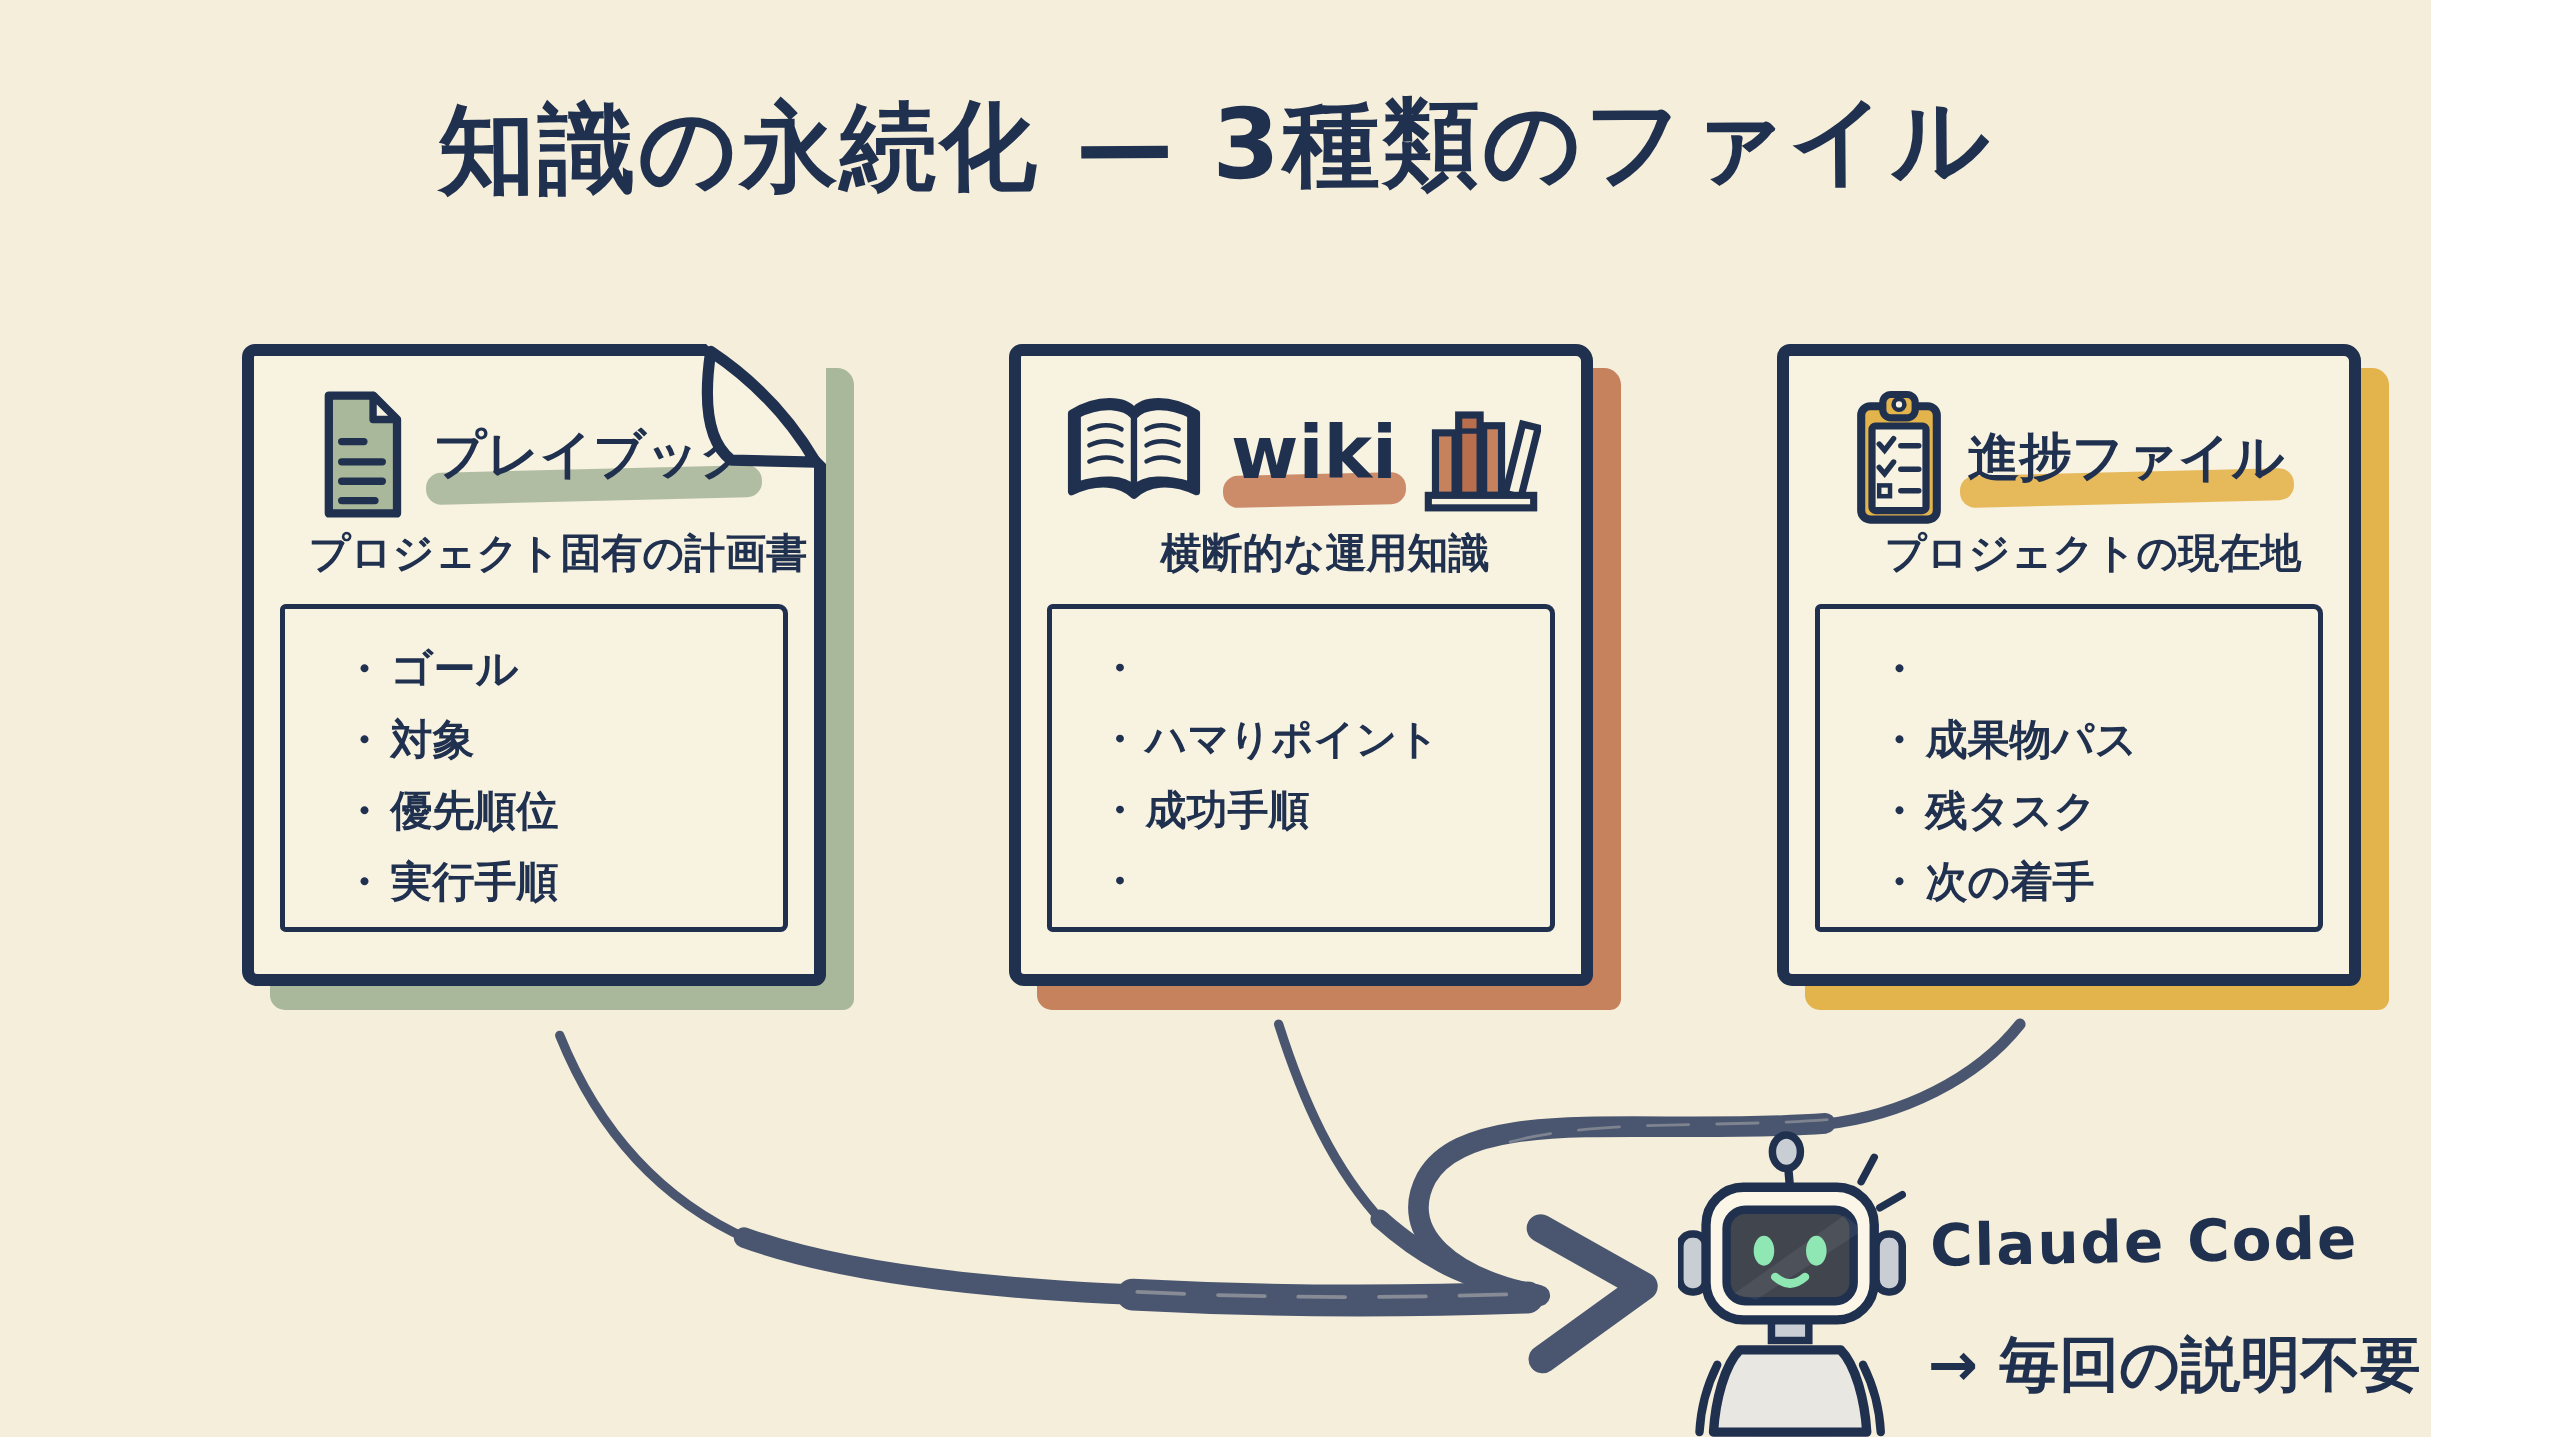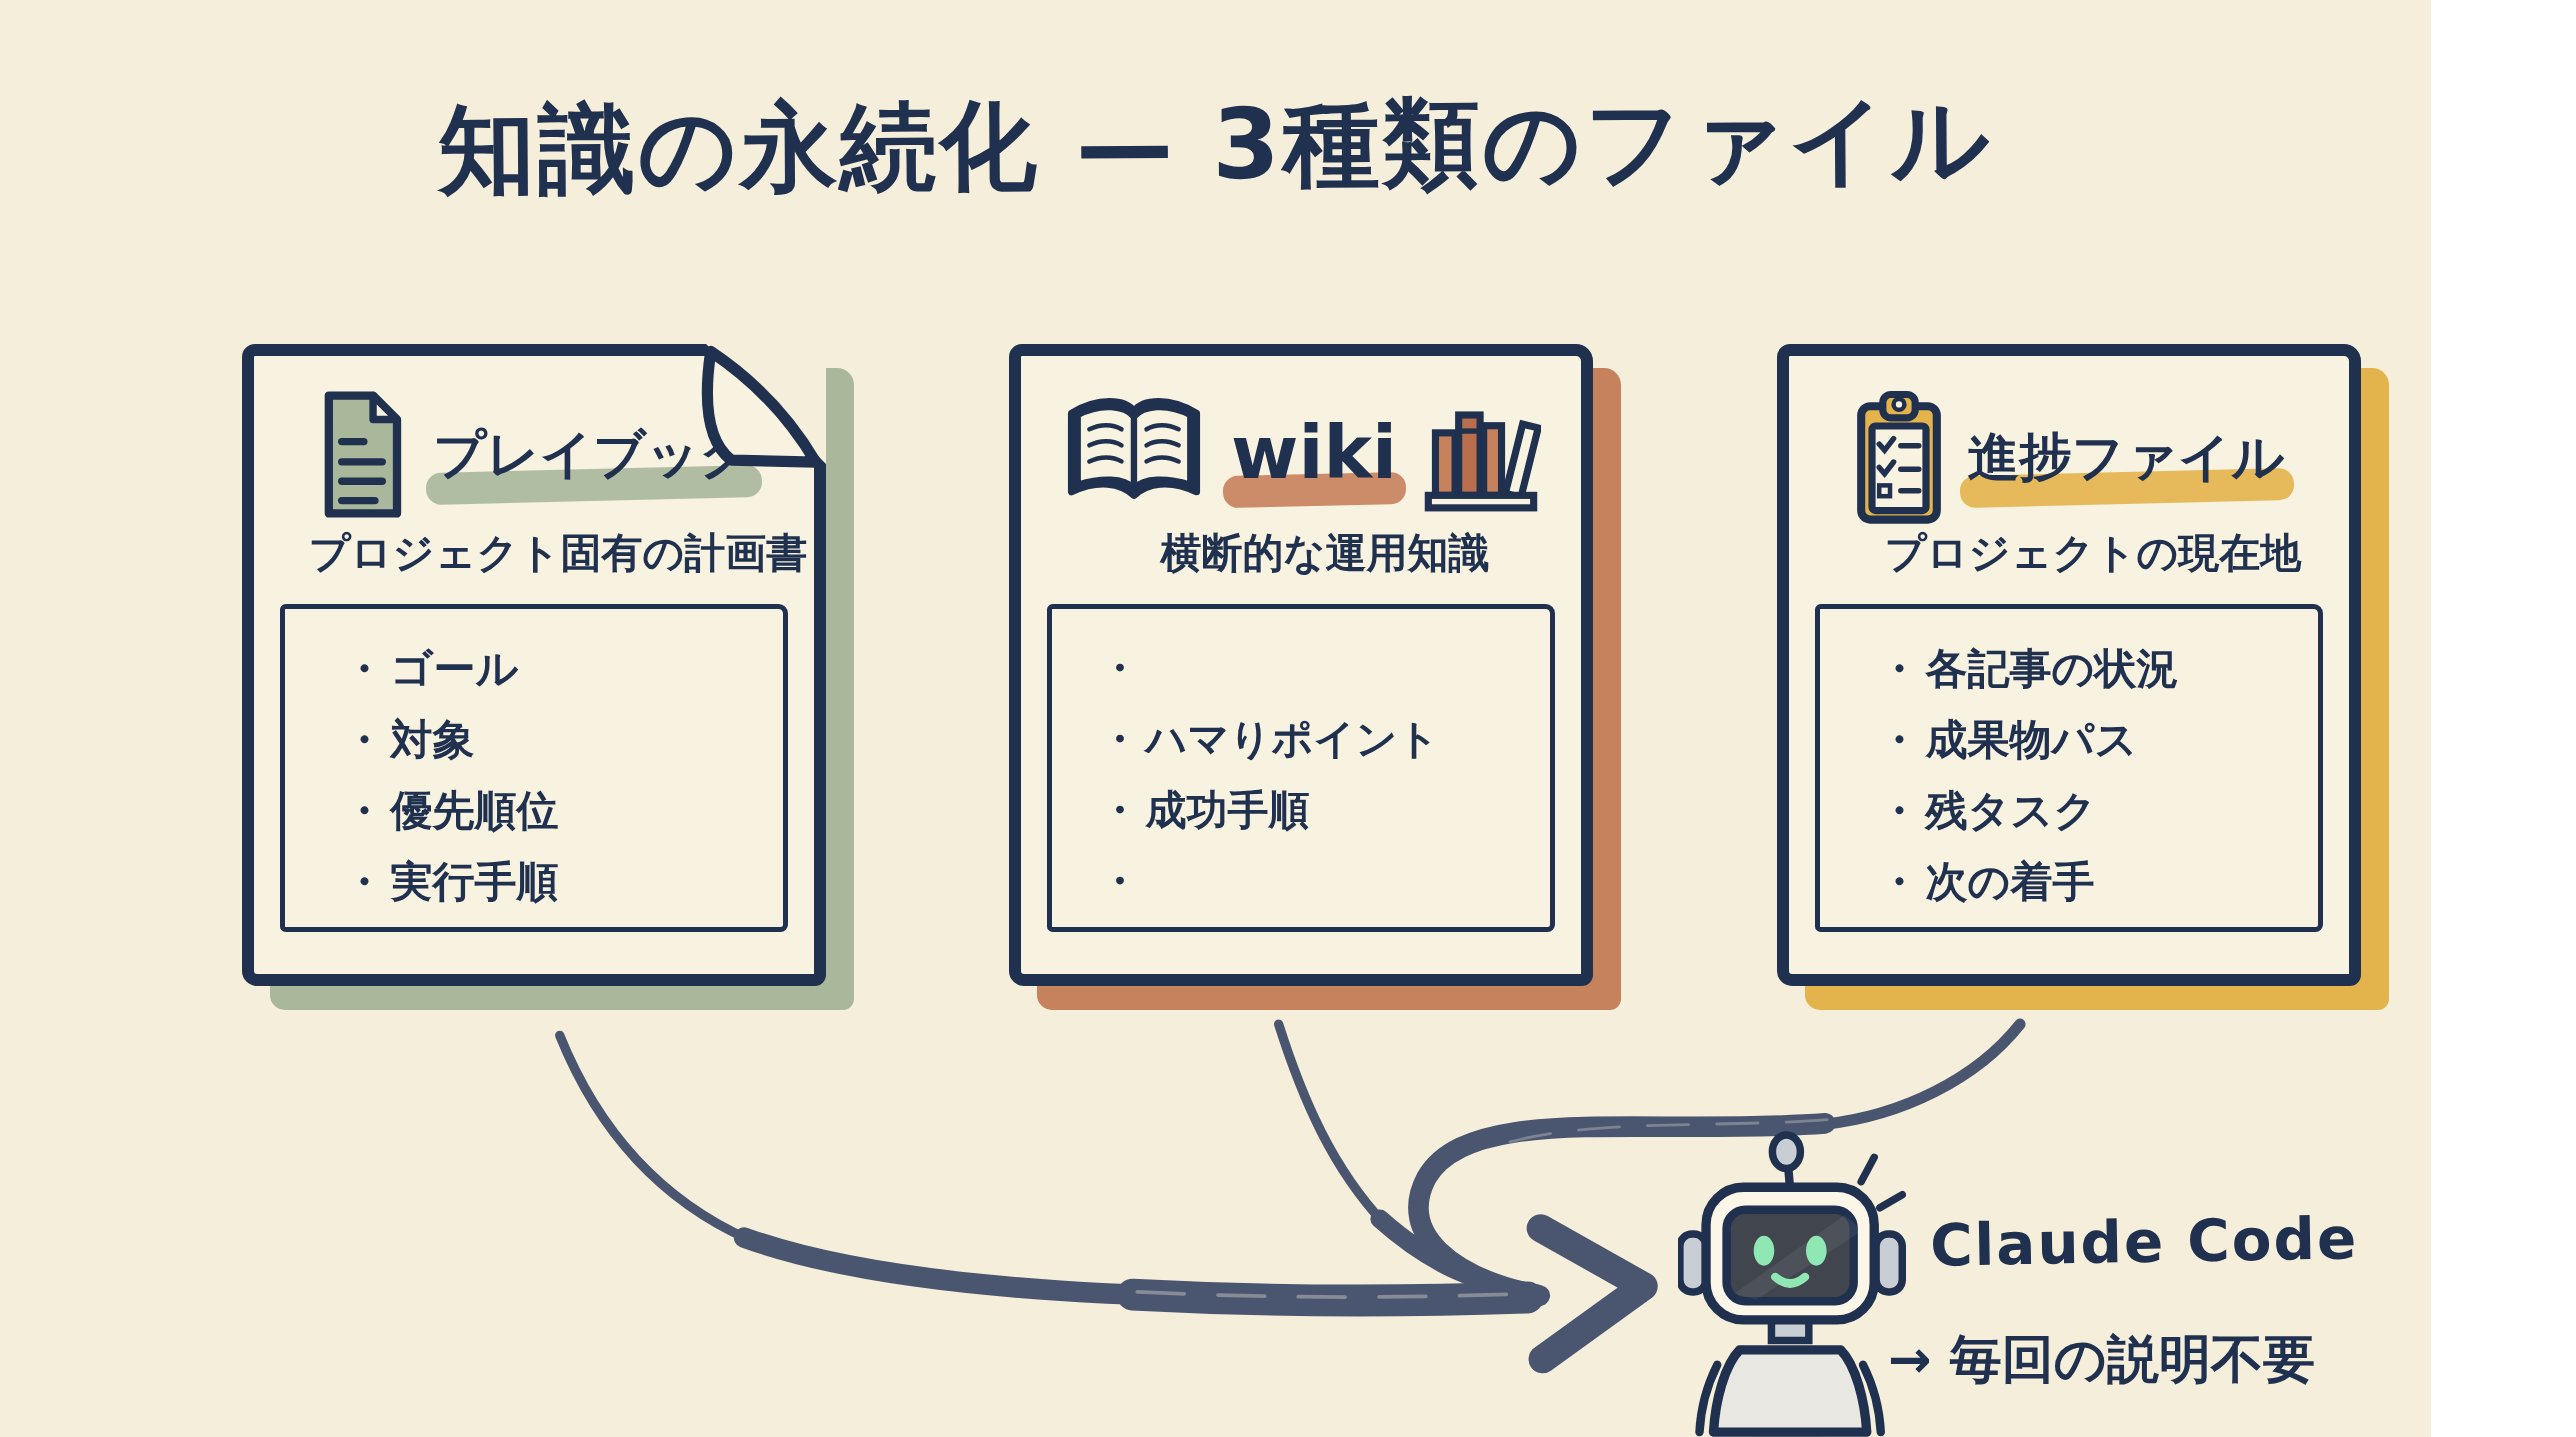--- a/index.html
+++ b/index.html
@@ -45,21 +45,21 @@
 
   .dogear{position:absolute;top:-12px;right:-12px;z-index:3;}
 
   
   .arrows{position:absolute;left:0;top:0;z-index:1;}
 
   
   .robot{position:absolute;left:1678px;top:1129px;z-index:3;}
   .cc-line1{position:absolute;left:1930px;top:1208px;font-size:58px;font-weight:bold;
             letter-spacing:1.9px;transform:rotate(-1deg);white-space:nowrap;z-index:3;}
-  .cc-line2{position:absolute;left:1888px;top:1325px;font-size:52px;font-weight:bold;
+  .cc-line2{position:absolute;left:1928px;top:1325px;font-size:60px;font-weight:bold;
             white-space:nowrap;z-index:3;}
 </style>
 </head>
 <body>
 
 <div class="canvas" style="--bg: #f5eeda; --navy: #20304f; --arrow: #4a5670; --card-fill: #f8f2e1; --screen: #40454e; --green: #8fe7b3; --gray: #c9cdd4;">
 
   <svg class="arrows" width="2576" height="1438" viewBox="0 0 2752 1536">
     <g stroke="var(--arrow,#4a5670)" fill="none" stroke-linecap="round">
       <path d="M598,1106 C640,1210 706,1282 800,1324" stroke-width="10"></path>
@@ -193,21 +193,20 @@
       <span class="card-title">
         <span class="hl"></span>
         <span>進捗ファイル</span>
       </span>
     </div>
     <div class="card-sub">プロジェクトの現在地</div>
     <div class="inner-box">
       <ul>
         <li>
             <span class="blt">・</span>
-            <span>各記事の状況</span>
           </li>
         <li>
             <span class="blt">・</span>
             <span>成果物パス</span>
           </li>
         <li>
             <span class="blt">・</span>
             <span>残タスク</span>
           </li>
         <li>

